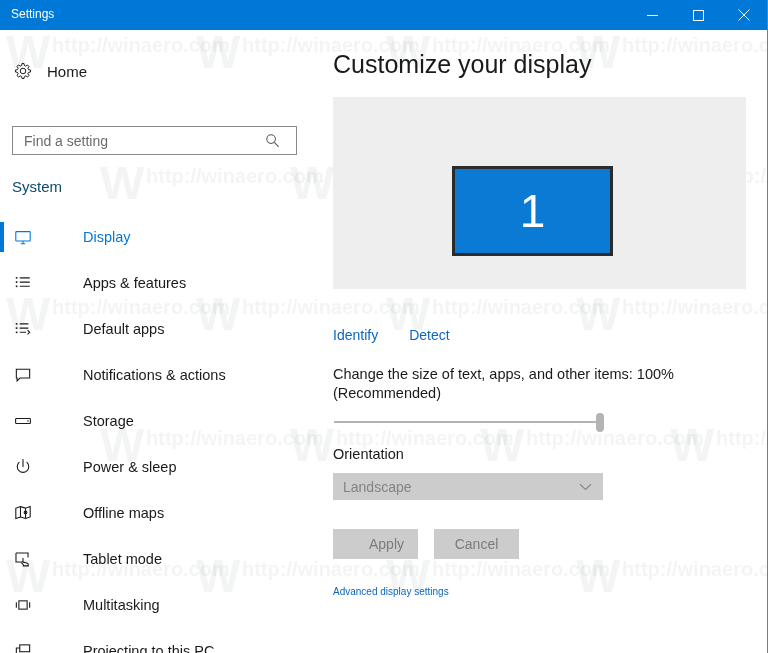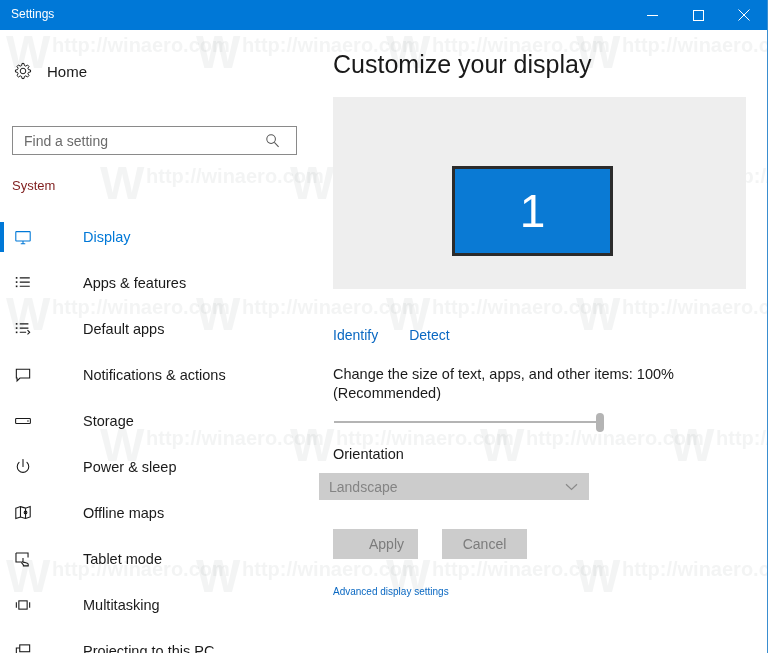--- a/index.html
+++ b/index.html
@@ -115,22 +115,22 @@
     margin-left: 9px;
     width: 232px;
     height: 25px;
   }
   #search-input::placeholder { color: #6b6b6b; opacity: 1; }
   #search-icon { width: 28px; display: flex; justify-content: center; }
 
   #section-label {
     position: absolute;
     left: 12px; top: 148px;
-    font-size: 13px;
-    color: #7f1d1d;
+    font-size: 15px;
+    color: #0c4a6e;
   }
 
   #navlist {
     position: absolute;
     left: 0; top: 184px;
     width: 310px;
   }
   .nav-item {
     position: relative;
     height: 46px;
@@ -244,21 +244,21 @@
   }
 
   #orientation-label {
     position: absolute;
     left: 23px; top: 416px;
     font-size: 14.5px;
     color: #1a1a1a;
   }
   #orientation-select {
     position: absolute;
-    left: 9px; top: 443px;
+    left: 23px; top: 443px;
     width: 270px; height: 27px;
     background: #cccccc;
     display: flex;
     align-items: center;
     box-sizing: border-box;
   }
   #orientation-value {
     font-size: 14px;
     color: #848484;
     margin-left: 10px;
@@ -273,21 +273,21 @@
   }
   .btn {
     width: 85px; height: 30px;
     background: #cccccc;
     border: none;
     font-family: "Liberation Sans", sans-serif;
     font-size: 14px;
     color: #7c7c7c;
     cursor: default;
   }
-  #btn-apply { margin-right: 24px; padding-left: 28px; }
+  #btn-apply { margin-right: 16px; padding-left: 28px; }
 
   #advanced-link {
     position: absolute;
     left: 23px; top: 556px;
     font-size: 10px;
     color: #0a68c2;
     text-decoration: none;
     cursor: pointer;
   }
 </style>

